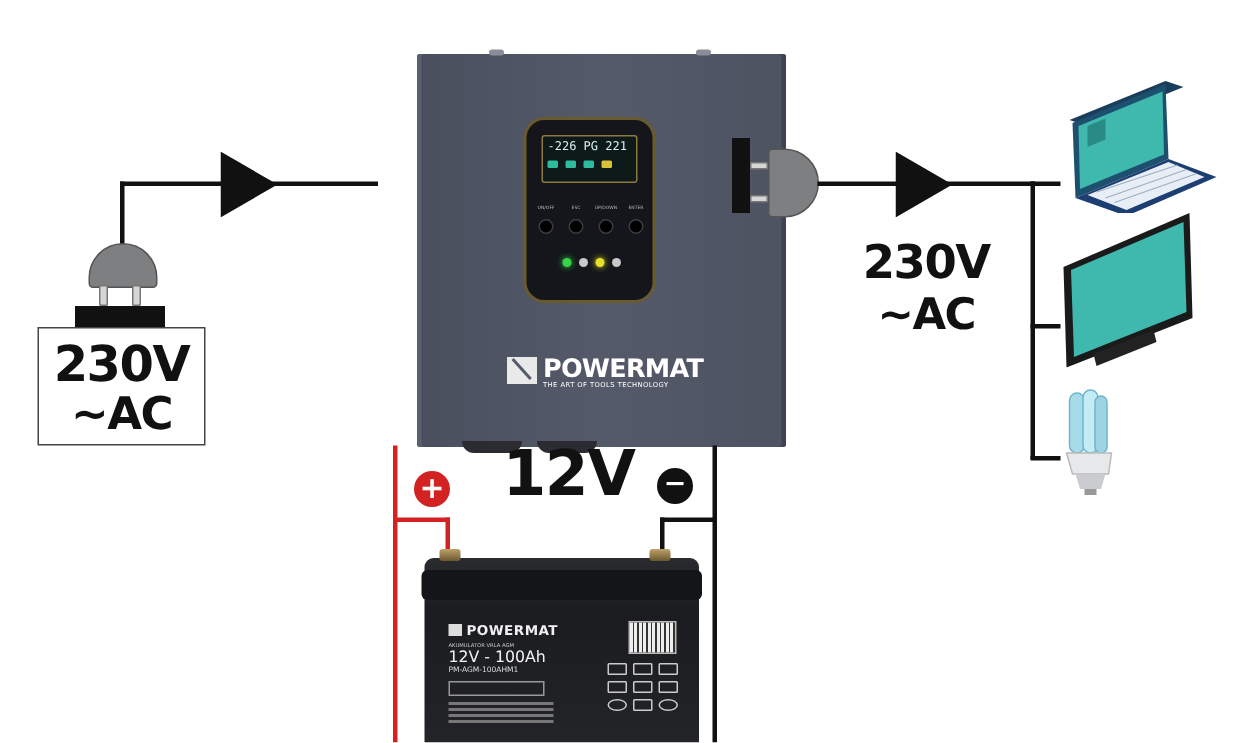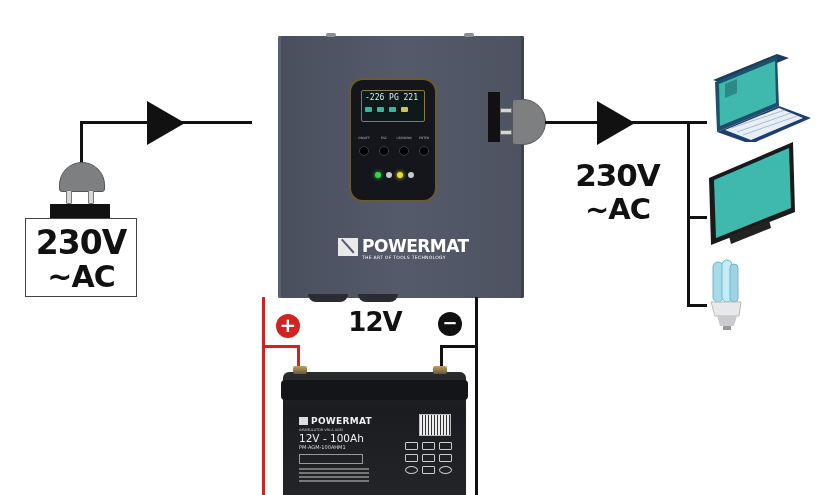--- a/index.html
+++ b/index.html
@@ -170,21 +170,21 @@
 <div class="wire-red" style="left:262px; top:345px; width:38px; height:3px;"></div>
 <div class="wire-red" style="left:297px; top:345px; width:3px; height:28px;"></div>
 
 <div class="wire" style="left:475px; top:297px; width:3px; height:198px;"></div>
 <div class="wire" style="left:440px; top:345px; width:38px; height:3px;"></div>
 <div class="wire" style="left:440px; top:345px; width:3px; height:28px;"></div>
 
 <div class="pol" style="left:276px; top:314px; background:#d32222;">+</div>
 <div class="pol" style="left:438px; top:312px; background:#111; font-size:18px;">−</div>
 
-<div class="label-big abs" style="left:335px; top:309px; width:80px; font-size:26px;">12V</div>
+<div class="label-big abs" style="left:335px; top:295px; width:80px; font-size:42px;">12V</div>
 
 <div class="abs battery">
   <div class="bat-lid"></div>
   <span class="terminal" style="left:10px;"></span>
   <span class="terminal" style="left:150px;"></span>
   <div class="bat-brand"><span class="bat-brand-logo"></span><span>POWERMAT</span></div>
   <div class="bat-sub">AKUMULATOR VRLA AGM</div>
   <div class="bat-model">12V - 100Ah</div>
   <div class="bat-code">PM-AGM-100AHM1</div>
   <div class="bat-box"></div>

